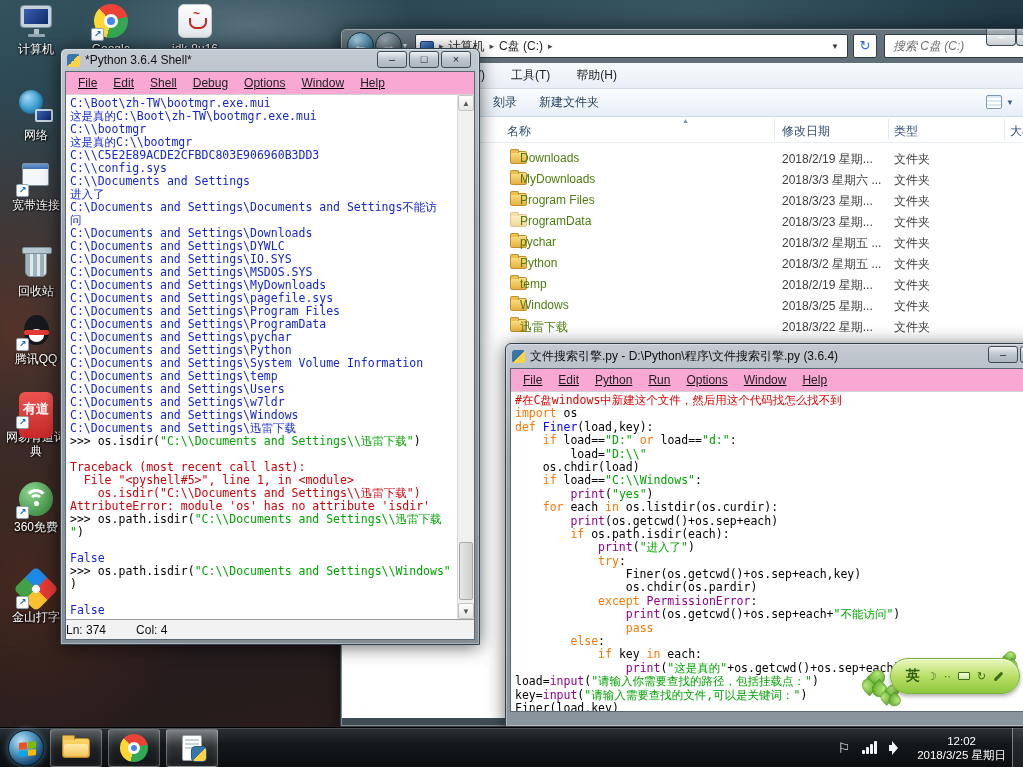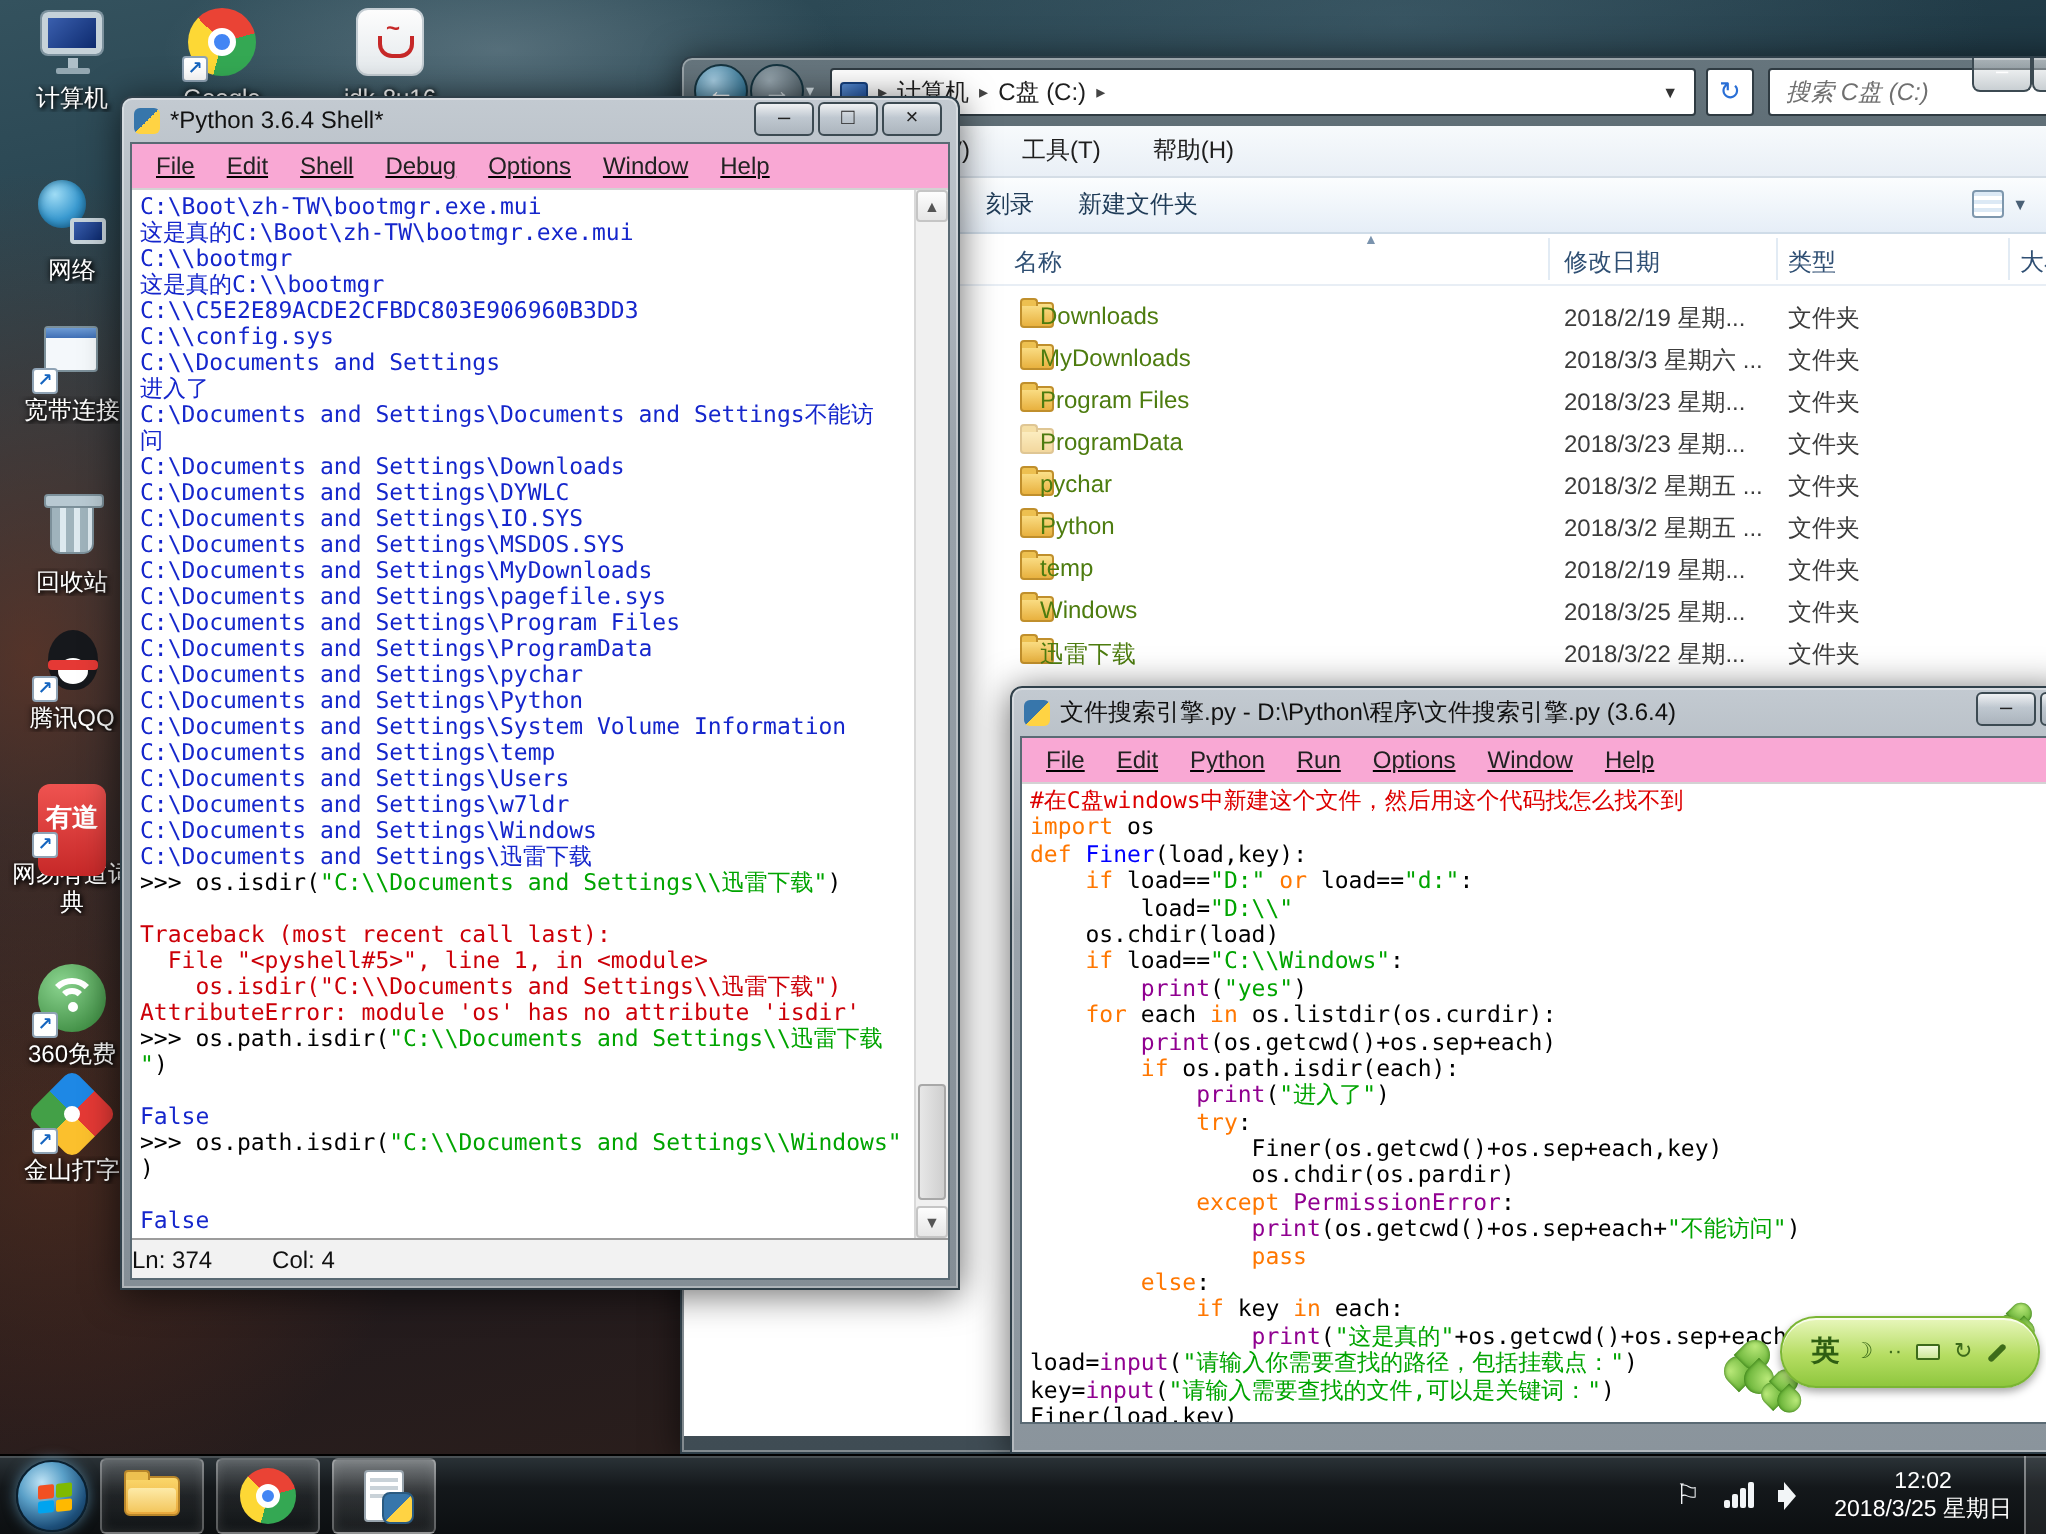--- a/index.html
+++ b/index.html
@@ -215,21 +215,21 @@
   <div class="art">
       <span class="art-wifi">
         <i class="a1"></i>
         <i class="a2"></i>
         <i class="a3"></i>
       </span>
       <span class="sc-badge"></span>
     </div>
   <div class="lbl" style="height:14px">360免费WiFi</div>
 </div>
-<div class="dt-icon" style="left:4px;top:538px">
+<div class="dt-icon" style="left:4px;top:570px">
   <div class="art">
       <span class="art-kingsoft"></span>
       <span class="sc-badge"></span>
     </div>
   <div class="lbl">金山打字</div>
 </div>
 
 <div class="win explorer">
   <div class="nav-strip">
     <div class="nav-circle nav-back">←</div>

